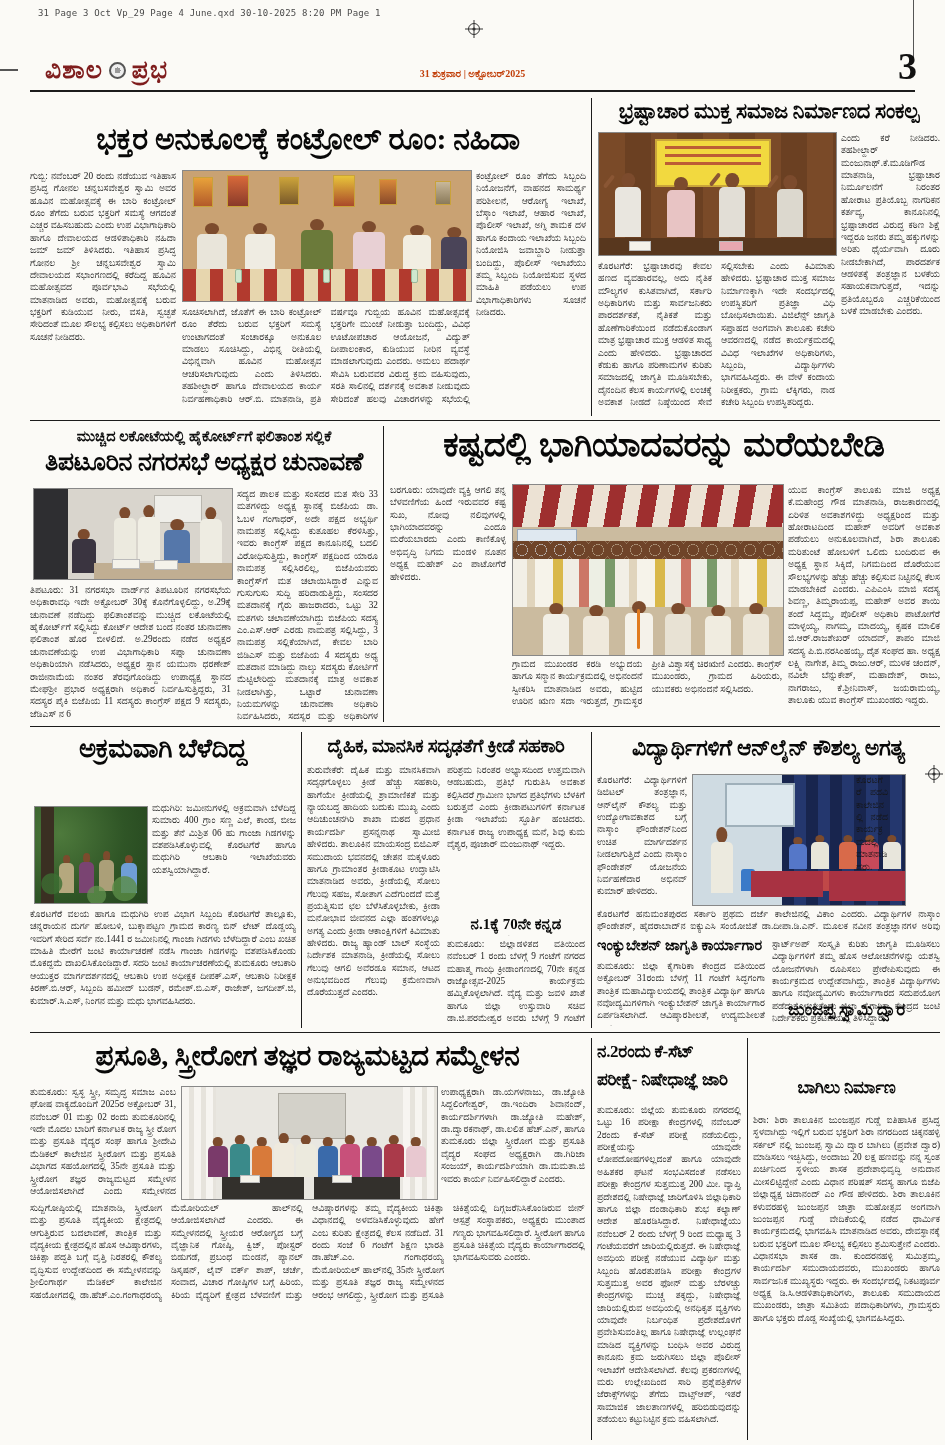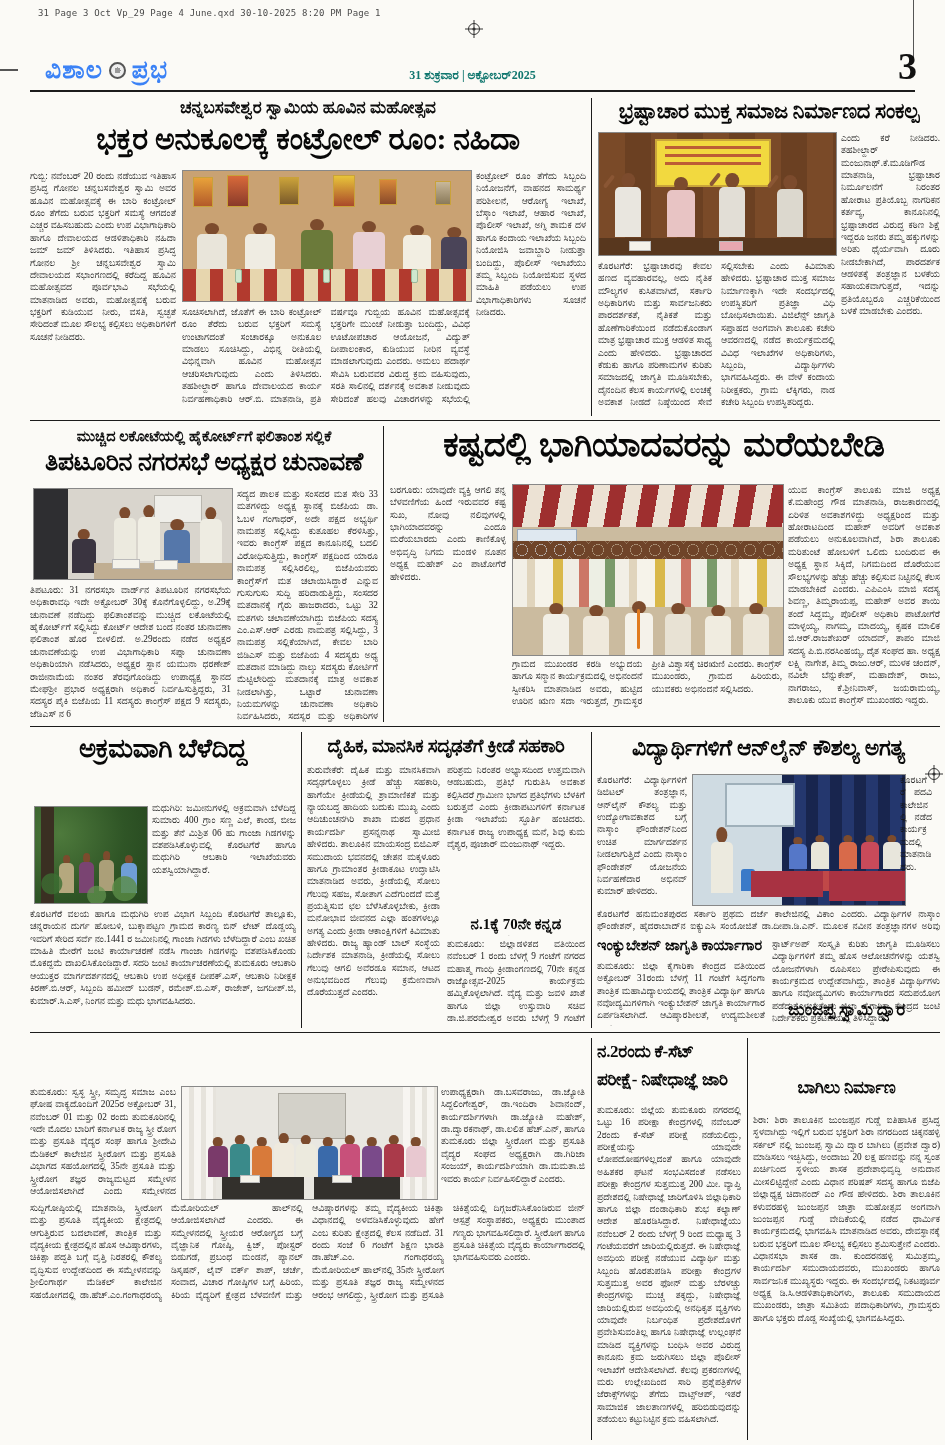--- a/index.html
+++ b/index.html
@@ -1,22 +1,22 @@
 <!DOCTYPE html>
 <html><head>
 <meta charset="utf-8">
 <style>
   html,body{margin:0;padding:0;background:#d9d9d6;}
   .page{position:relative;width:945px;height:1445px;margin:0 auto;background:#fbfaf6;
         font-family:"Liberation Serif","DejaVu Sans",serif;color:#1a1a1a;overflow:hidden;}
   .abs{position:absolute;}
   .slug{font-family:"DejaVu Sans Mono","DejaVu Sans",monospace;font-size:9px;color:#4a4a4a;letter-spacing:.2px;}
-  .masthead-logo{font-size:25px;font-weight:800;color:#3b82f6;letter-spacing:1px;display:flex;align-items:center;gap:6px;}
+  .masthead-logo{font-size:25px;font-weight:800;color:#7f1d1d;letter-spacing:1px;display:flex;align-items:center;gap:6px;}
   .emblem{width:13px;height:13px;border-radius:50%;border:2px solid #555;background:radial-gradient(circle,#999 0 3px,#eee 3px);display:inline-block;}
-  .dateline{font-size:12px;font-weight:700;color:#0f766e;}
+  .dateline{font-size:10px;font-weight:700;color:#c2410c;}
   .pagenum{font-size:38px;font-weight:700;color:#111;font-family:"Liberation Serif",serif;}
   .hr{position:absolute;background:#1c1c1c;height:1px;}
   .vr{position:absolute;background:#1c1c1c;width:1px;}
   .kicker{font-weight:700;text-align:center;color:#0d0d0d;overflow:hidden;}
   .headline{font-weight:800;text-align:center;color:#080808;letter-spacing:-.3px;overflow:hidden;line-height:1.12;}
   .headline.left{text-align:left;}
   .bt{font-size:9.3px;line-height:1.33;text-align:justify;overflow:hidden;word-break:break-word;color:#161616;}
   .c2{column-count:2;column-gap:9px;}
   .c4{column-count:4;column-gap:9px;}
   .subhead{font-weight:800;color:#090909;overflow:hidden;line-height:1.1;}
@@ -87,21 +87,20 @@
 
   <div class="abs masthead-logo" style="left:45px;top:56px;">
     <span>ವಿಶಾಲ</span>
     <span class="emblem"></span>
     <span>ಪ್ರಭ</span>
   </div>
   <div class="abs dateline" style="left:0;top:68px;width:945px;text-align:center;">31 ಶುಕ್ರವಾರ | ಅಕ್ಟೋಬರ್2025</div>
   <div class="abs pagenum" style="right:28px;top:44px;">3</div>
   <div class="hr" style="left:30px;top:90px;width:885px;height:2px;"></div>
 
-  <div class="abs kicker" style="left:30px;top:98px;width:556px;height:24px;font-size:17px;">ಚನ್ನಬಸವೇಶ್ವರ ಸ್ವಾಮಿಯ ಹೂವಿನ ಮಹೋತ್ಸವ</div>
   <div class="abs headline" style="left:30px;top:122px;width:556px;height:44px;font-size:30px;">ಭಕ್ತರ ಅನುಕೂಲಕ್ಕೆ ಕಂಟ್ರೋಲ್ ರೂಂ: ನಹಿದಾ</div>
   <div class="abs bt" style="left:30px;top:170px;width:146px;height:246px;">ಗುಬ್ಬಿ: ನವೆಂಬರ್ 20 ರಂದು ನಡೆಯುವ ಇತಿಹಾಸ ಪ್ರಸಿದ್ಧ ಗೋನಲ ಚನ್ನಬಸವೇಶ್ವರ ಸ್ವಾಮಿ ಅವರ ಹೂವಿನ ಮಹೋತ್ಸವಕ್ಕೆ ಈ ಬಾರಿ ಕಂಟ್ರೋಲ್ ರೂಂ ತೆಗೆದು ಬರುವ ಭಕ್ತರಿಗೆ ಸಮಸ್ಯೆ ಆಗದಂತೆ ಎಚ್ಚರ ವಹಿಸಬಹುದು ಎಂದು ಉಪ ವಿಭಾಗಾಧಿಕಾರಿ ಹಾಗೂ ದೇವಾಲಯದ ಆಡಳಿತಾಧಿಕಾರಿ ನಹಿದಾ ಜಮ್ ಜಮ್ ತಿಳಿಸಿದರು. ಇತಿಹಾಸ ಪ್ರಸಿದ್ಧ ಗೋನಲ ಶ್ರೀ ಚನ್ನಬಸವೇಶ್ವರ ಸ್ವಾಮಿ ದೇವಾಲಯದ ಸಭಾಂಗಣದಲ್ಲಿ ಕರೆದಿದ್ದ ಹೂವಿನ ಮಹೋತ್ಸವದ ಪೂರ್ವಭಾವಿ ಸಭೆಯಲ್ಲಿ ಮಾತನಾಡಿದ ಅವರು, ಮಹೋತ್ಸವಕ್ಕೆ ಬರುವ ಭಕ್ತರಿಗೆ ಕುಡಿಯುವ ನೀರು, ವಸತಿ, ಸ್ವಚ್ಛತೆ ಸೇರಿದಂತೆ ಮೂಲ ಸೌಲಭ್ಯ ಕಲ್ಪಿಸಲು ಅಧಿಕಾರಿಗಳಿಗೆ ಸೂಚನೆ ನೀಡಿದರು.</div>
 
   <div class="photo ph1" style="left:182px;top:170px;width:288px;height:130px;">
     <i class="pt" style="left:10px;top:6px;width:18px;height:28px;background:linear-gradient(#e8a23a,#b35a2a);"></i>
     <i class="pt" style="left:44px;top:4px;width:20px;height:30px;background:linear-gradient(#d86a3a,#8a3a2a);"></i>
     <i class="pt" style="left:96px;top:6px;width:18px;height:26px;background:linear-gradient(#caa23a,#7a5a2a);"></i>
     <i class="pt" style="left:150px;top:4px;width:20px;height:30px;background:linear-gradient(#e8c43a,#aa4a2a);"></i>
     <i class="pt" style="left:196px;top:8px;width:16px;height:24px;background:linear-gradient(#d8883a,#8a4a2a);"></i>
     <i class="pt" style="left:252px;top:10px;width:14px;height:22px;background:linear-gradient(#c8b89a,#8a7a5a);"></i>
@@ -220,28 +219,29 @@
     <i class="fg" style="left:96px;bottom:36px;width:18px;height:32px;--c:#5577c8;"></i>
     <i class="fg" style="left:118px;bottom:36px;width:18px;height:34px;--c:#e8e6da;"></i>
     <i class="chair" style="left:126px;bottom:14px;width:14px;height:20px;background:#c04848;"></i>
     <i class="fg" style="left:146px;bottom:36px;width:18px;height:34px;--c:#d86a4a;"></i>
     <i class="fg" style="left:168px;bottom:36px;width:18px;height:34px;--c:#c84a5a;"></i>
     <i class="fg" style="left:190px;bottom:36px;width:18px;height:34px;--c:#e8e6dc;"></i>
     <i class="rtbl" style="left:58px;bottom:8px;width:72px;height:26px;"></i>
     <i class="rtbl" style="left:136px;bottom:4px;width:76px;height:30px;"></i>
   </div>
 
-  <div class="abs bt" style="left:900px;top:774px;width:32px;height:130px;">ಕೊರಟಗೆರೆ ಪದವಿ ಕಾಲೇಜಿನಲ್ಲಿ ನಡೆದ ಕಾರ್ಯಕ್ರಮದಲ್ಲಿ ಮಾತನಾಡಿದರು.</div>
+  <div class="abs bt" style="left:856px;top:774px;width:32px;height:130px;">ಕೊರಟಗೆರೆ ಪದವಿ ಕಾಲೇಜಿನಲ್ಲಿ ನಡೆದ ಕಾರ್ಯಕ್ರಮದಲ್ಲಿ ಮಾತನಾಡಿದರು.</div>
   <div class="abs bt" style="left:597px;top:908px;width:343px;height:26px;">ಕೊರಟಗೆರೆ ಹನುಮಂತಪುರದ ಸರ್ಕಾರಿ ಪ್ರಥಮ ದರ್ಜೆ ಕಾಲೇಜಿನಲ್ಲಿ ವಿಕಾಂ ಎಂದರು. ವಿದ್ಯಾರ್ಥಿಗಳ ನಾಸ್ಕಾಂ ಫೌಂಡೇಶನ್, ಹೈದರಾಬಾದ್‌ನ ಐಕ್ಯುಎಸಿ ಸಂಯೋಜಿತೆ ಡಾ.ದೀಪಾ.ಡಿ.ಎನ್. ಮೂಲಕ ನವೀನ ತಂತ್ರಜ್ಞಾನಗಳ ಅರಿವು ವಿಸ್ತರಿಸಬೇಕು, ವಿದ್ಯಾರ್ಥಿಗಳು ಮತ್ತು ಸಿಬ್ಬಂದಿ ಹಾಜರಿದ್ದರು.</div>
   <div class="abs subhead" style="left:597px;top:938px;width:168px;height:20px;font-size:14.5px;">ಇಂಕ್ಯುಬೇಶನ್ ಜಾಗೃತಿ ಕಾರ್ಯಾಗಾರ</div>
   <div class="abs bt" style="left:597px;top:960px;width:168px;height:66px;">ತುಮಕೂರು: ಜಿಲ್ಲಾ ಕೈಗಾರಿಕಾ ಕೇಂದ್ರದ ವತಿಯಿಂದ ಅಕ್ಟೋಬರ್ 31ರಂದು ಬೆಳಗ್ಗೆ 11 ಗಂಟೆಗೆ ಸಿದ್ಧಗಂಗಾ ತಾಂತ್ರಿಕ ಮಹಾವಿದ್ಯಾಲಯದಲ್ಲಿ ತಾಂತ್ರಿಕ ವಿದ್ಯಾರ್ಥಿ ಹಾಗೂ ನವೋದ್ಯಮಿಗಳಿಗಾಗಿ ಇಂಕ್ಯುಬೇಶನ್ ಜಾಗೃತಿ ಕಾರ್ಯಾಗಾರ ಏರ್ಪಡಿಸಲಾಗಿದೆ. ಆವಿಷ್ಕಾರಶೀಲತೆ, ಉದ್ಯಮಶೀಲತೆ ಹಾಗೂ</div>
   <div class="abs bt" style="left:772px;top:938px;width:168px;height:88px;">ಸ್ಟಾರ್ಟ್‌ಅಪ್ ಸಂಸ್ಕೃತಿ ಕುರಿತು ಜಾಗೃತಿ ಮೂಡಿಸಲು ವಿದ್ಯಾರ್ಥಿಗಳಿಗೆ ತಮ್ಮ ಹೊಸ ಆಲೋಚನೆಗಳನ್ನು ಯಶಸ್ವಿ ಯೋಜನೆಗಳಾಗಿ ರೂಪಿಸಲು ಪ್ರೇರೇಪಿಸುವುದು ಈ ಕಾರ್ಯಕ್ರಮದ ಉದ್ದೇಶವಾಗಿದ್ದು, ತಾಂತ್ರಿಕ ವಿದ್ಯಾರ್ಥಿಗಳು ಹಾಗೂ ನವೋದ್ಯಮಿಗಳು ಕಾರ್ಯಾಗಾರದ ಸದುಪಯೋಗ ಪಡೆದುಕೊಳ್ಳಬೇಕೆಂದು ಜಿಲ್ಲಾ ಕೈಗಾರಿಕಾ ಕೇಂದ್ರದ ಜಂಟಿ ನಿರ್ದೇಶಕರು ಪ್ರಕಟಣೆಯಲ್ಲಿ ತಿಳಿಸಿದ್ದಾರೆ.</div>
 
   <div class="hr" style="left:30px;top:1032px;width:910px;"></div>
 
+  <div class="abs headline" style="left:30px;top:1040px;width:555px;height:40px;font-size:28px;">ಪ್ರಸೂತಿ, ಸ್ತ್ರೀರೋಗ ತಜ್ಞರ ರಾಜ್ಯಮಟ್ಟದ ಸಮ್ಮೇಳನ</div>
   <div class="abs bt" style="left:30px;top:1086px;width:146px;height:110px;">ತುಮಕೂರು: ಸ್ವಸ್ಥ ಸ್ತ್ರೀ, ಸಮೃದ್ಧ ಸಮಾಜ ಎಂಬ ಘೋಷ ವಾಕ್ಯದೊಂದಿಗೆ 2025ರ ಅಕ್ಟೋಬರ್ 31, ನವೆಂಬರ್ 01 ಮತ್ತು 02 ರಂದು ತುಮಕೂರಿನಲ್ಲಿ ಇದೇ ಮೊದಲ ಬಾರಿಗೆ ಕರ್ನಾಟಕ ರಾಜ್ಯ ಸ್ತ್ರೀ ರೋಗ ಮತ್ತು ಪ್ರಸೂತಿ ವೈದ್ಯರ ಸಂಘ ಹಾಗೂ ಶ್ರೀದೇವಿ ಮೆಡಿಕಲ್ ಕಾಲೇಜಿನ ಸ್ತ್ರೀರೋಗ ಮತ್ತು ಪ್ರಸೂತಿ ವಿಭಾಗದ ಸಹಯೋಗದಲ್ಲಿ 35ನೇ ಪ್ರಸೂತಿ ಮತ್ತು ಸ್ತ್ರೀರೋಗ ತಜ್ಞರ ರಾಜ್ಯಮಟ್ಟದ ಸಮ್ಮೇಳನ ಆಯೋಜಿಸಲಾಗಿದೆ ಎಂದು ಸಮ್ಮೇಳನದ ಆಯೋಜನಾ ಸಮಿತಿ ಉಪಾಧ್ಯಕ್ಷ ಡಾ.ಬಸವರಾಜು ತಿಳಿಸಿದ್ದಾರೆ.</div>
 
   <div class="photo ph7" style="left:181px;top:1086px;width:255px;height:112px;">
     <i class="curtW" style="left:0;"></i>
     <i class="curtW" style="right:0;"></i>
     <i class="scr2" style="left:96px;top:6px;width:66px;height:44px;"></i>
     <i class="fg" style="left:26px;bottom:22px;width:20px;height:40px;--c:#7a3a6a;"></i>
     <i class="fg" style="left:48px;bottom:22px;width:20px;height:42px;--c:#3a8a8a;"></i>
     <i class="fg" style="left:70px;bottom:22px;width:20px;height:40px;--c:#d87a3a;"></i>
     <i class="fg" style="left:92px;bottom:22px;width:20px;height:44px;--c:#efeade;"></i>
@@ -250,21 +250,21 @@
     <i class="fg" style="left:158px;bottom:22px;width:20px;height:42px;--c:#c8507a;"></i>
     <i class="fg" style="left:180px;bottom:22px;width:20px;height:40px;--c:#7a4a8a;"></i>
     <i class="fg" style="left:202px;bottom:22px;width:20px;height:42px;--c:#aa3a4a;"></i>
     <i class="fg" style="left:224px;bottom:22px;width:20px;height:40px;--c:#e8c8d0;"></i>
     <i class="dtbl" style="left:40px;bottom:0;width:82px;height:22px;"></i>
     <i class="dtbl" style="left:132px;bottom:0;width:86px;height:22px;"></i>
     <i class="paper" style="left:58px;bottom:16px;width:18px;height:6px;"></i>
     <i class="paper" style="left:150px;bottom:16px;width:18px;height:6px;"></i>
   </div>
 
-  <div class="abs bt" style="left:441px;top:1086px;width:144px;height:110px;">ಉಪಾಧ್ಯಕ್ಷರಾಗಿ ಡಾ.ಬಸವರಾಜು, ಡಾ.ಜ್ಯೋತಿ ಸಿದ್ದಲಿಂಗೇಶ್ವರ್, ಡಾ.ಇಂದಿರಾ ಶಿವಾನಂದ್, ಕಾರ್ಯದರ್ಶಿಗಳಾಗಿ ಡಾ.ಜ್ಯೋತಿ ಮಹೇಶ್, ಡಾ.ದ್ವಾರಕನಾಥ್, ಡಾ.ಲಲಿತ ಹೆಚ್.ಎನ್, ಹಾಗೂ ತುಮಕೂರು ಜಿಲ್ಲಾ ಸ್ತ್ರೀರೋಗ ಮತ್ತು ಪ್ರಸೂತಿ ವೈದ್ಯರ ಸಂಘದ ಅಧ್ಯಕ್ಷರಾಗಿ ಡಾ.ಗಿರಿಜಾ ಸಂಜಯ್, ಕಾರ್ಯದರ್ಶಿಯಾಗಿ ಡಾ.ಮಮತಾ.ಜಿ ಇವರು ಕಾರ್ಯ ನಿರ್ವಹಿಸಲಿದ್ದಾರೆ ಎಂದರು.</div>
+  <div class="abs bt" style="left:441px;top:1086px;width:144px;height:110px;">ಉಪಾಧ್ಯಕ್ಷರಾಗಿ ಡಾ.ಯಗಳನಾಜು, ಡಾ.ಜ್ಯೋತಿ ಸಿದ್ದಲಿಂಗೇಶ್ವರ್, ಡಾ.ಇಂದಿರಾ ಶಿವಾನಂದ್, ಕಾರ್ಯದರ್ಶಿಗಳಾಗಿ ಡಾ.ಜ್ಯೋತಿ ಮಹೇಶ್, ಡಾ.ದ್ವಾರಕನಾಥ್, ಡಾ.ಲಲಿತ ಹೆಚ್.ಎನ್, ಹಾಗೂ ತುಮಕೂರು ಜಿಲ್ಲಾ ಸ್ತ್ರೀರೋಗ ಮತ್ತು ಪ್ರಸೂತಿ ವೈದ್ಯರ ಸಂಘದ ಅಧ್ಯಕ್ಷರಾಗಿ ಡಾ.ಗಿರಿಜಾ ಸಂಜಯ್, ಕಾರ್ಯದರ್ಶಿಯಾಗಿ ಡಾ.ಮಮತಾ.ಜಿ ಇವರು ಕಾರ್ಯ ನಿರ್ವಹಿಸಲಿದ್ದಾರೆ ಎಂದರು.</div>
   <div class="abs bt c4" style="left:30px;top:1202px;width:555px;height:236px;">ಸುದ್ದಿಗೋಷ್ಠಿಯಲ್ಲಿ ಮಾತನಾಡಿ, ಸ್ತ್ರೀರೋಗ ಮತ್ತು ಪ್ರಸೂತಿ ವೈದ್ಯಕೀಯ ಕ್ಷೇತ್ರದಲ್ಲಿ ಆಗುತ್ತಿರುವ ಬದಲಾವಣೆ, ತಾಂತ್ರಿಕ ಮತ್ತು ವೈದ್ಯಕೀಯ ಕ್ಷೇತ್ರದಲ್ಲಿನ ಹೊಸ ಆವಿಷ್ಕಾರಗಳು, ಚಿಕಿತ್ಸಾ ಪದ್ಧತಿ ಬಗ್ಗೆ ವೃತ್ತಿ ನಿರತರಲ್ಲಿ ಕೌಶಲ್ಯ ವೃದ್ಧಿಸುವ ಉದ್ದೇಶದಿಂದ ಈ ಸಮ್ಮೇಳನವನ್ನು ಶ್ರೀಲಿಂಗಾರ್ಥ ಮೆಡಿಕಲ್ ಕಾಲೇಜಿನ ಸಹಯೋಗದಲ್ಲಿ ಡಾ.ಹೆಚ್.ಎಂ.ಗಂಗಾಧರಯ್ಯ ಮೆಮೋರಿಯಲ್ ಹಾಲ್‌ನಲ್ಲಿ ಆಯೋಜಿಸಲಾಗಿದೆ ಎಂದರು. ಈ ಸಮ್ಮೇಳನದಲ್ಲಿ ಸ್ತ್ರೀಯರ ಆರೋಗ್ಯದ ಬಗ್ಗೆ ವೈಜ್ಞಾನಿಕ ಗೋಷ್ಠಿ, ಕ್ವಿಜ್, ಪೋಸ್ಟರ್ ಬಿಡುಗಡೆ, ಪ್ರಬಂಧ ಮಂಡನೆ, ಪ್ಯಾನಲ್ ಡಿಸ್ಕಷನ್, ಲೈವ್ ವರ್ಕ್ ಶಾಪ್, ಚರ್ಚೆ, ಸಂವಾದ, ವಿಚಾರ ಗೋಷ್ಠಿಗಳ ಬಗ್ಗೆ ಹಿರಿಯ, ಕಿರಿಯ ವೈದ್ಯರಿಗೆ ಕ್ಷೇತ್ರದ ಬೆಳವಣಿಗೆ ಮತ್ತು ಆವಿಷ್ಕಾರಗಳನ್ನು ತಮ್ಮ ವೈದ್ಯಕೀಯ ಚಿಕಿತ್ಸಾ ವಿಧಾನದಲ್ಲಿ ಅಳವಡಿಸಿಕೊಳ್ಳುವುದು ಹೇಗೆ ಎಂಬ ಕುರಿತು ಕ್ಷೇತ್ರದಲ್ಲಿ ಕೆಲಸ ನಡೆದಿದೆ. 31 ರಂದು ಸಂಜೆ 6 ಗಂಟೆಗೆ ಶಿಕ್ಷಣ ಭಾರತಿ ಡಾ.ಹೆಚ್.ಎಂ. ಗಂಗಾಧರಯ್ಯ ಮೆಮೋರಿಯಲ್ ಹಾಲ್‌ನಲ್ಲಿ 35ನೇ ಸ್ತ್ರೀರೋಗ ಮತ್ತು ಪ್ರಸೂತಿ ತಜ್ಞರ ರಾಜ್ಯ ಸಮ್ಮೇಳನದ ಆರಂಭ ಆಗಲಿದ್ದು, ಸ್ತ್ರೀರೋಗ ಮತ್ತು ಪ್ರಸೂತಿ ಚಿಕಿತ್ಸೆಯಲ್ಲಿ ದಿಗ್ಗಜರೆನಿಸಿಕೊಂಡಿರುವ ಜೀನ್ ಆಸ್ಪತ್ರೆ ಸಂಸ್ಥಾಪಕರು, ಅಧ್ಯಕ್ಷರು ಮುಂತಾದ ಗಣ್ಯರು ಭಾಗವಹಿಸಲಿದ್ದಾರೆ. ಸ್ತ್ರೀರೋಗ ಹಾಗೂ ಪ್ರಸೂತಿ ಚಿಕಿತ್ಸೆಯ ವೈದ್ಯರು ಕಾರ್ಯಾಗಾರದಲ್ಲಿ ಭಾಗವಹಿಸುವರು ಎಂದರು.</div>
 
   <div class="vr" style="left:591px;top:1038px;height:402px;"></div>
   <div class="abs headline left" style="left:597px;top:1042px;width:144px;height:28px;font-size:17px;">ನ.2ರಂದು ಕೆ-ಸೆಟ್</div>
   <div class="abs headline left" style="left:597px;top:1070px;width:144px;height:28px;font-size:17px;">ಪರೀಕ್ಷೆ- ನಿಷೇಧಾಜ್ಞೆ ಜಾರಿ</div>
   <div class="abs bt" style="left:597px;top:1104px;width:144px;height:334px;">ತುಮಕೂರು: ಜಿಲ್ಲೆಯ ತುಮಕೂರು ನಗರದಲ್ಲಿ ಒಟ್ಟು 16 ಪರೀಕ್ಷಾ ಕೇಂದ್ರಗಳಲ್ಲಿ ನವೆಂಬರ್ 2ರಂದು ಕೆ-ಸೆಟ್ ಪರೀಕ್ಷೆ ನಡೆಯಲಿದ್ದು, ಪರೀಕ್ಷೆಯನ್ನು ಯಾವುದೇ ಲೋಪದೋಷಗಳಿಲ್ಲದಂತೆ ಹಾಗೂ ಯಾವುದೇ ಅಹಿತಕರ ಘಟನೆ ಸಂಭವಿಸದಂತೆ ನಡೆಸಲು ಪರೀಕ್ಷಾ ಕೇಂದ್ರಗಳ ಸುತ್ತಮುತ್ತ 200 ಮೀ. ವ್ಯಾಪ್ತಿ ಪ್ರದೇಶದಲ್ಲಿ ನಿಷೇಧಾಜ್ಞೆ ಜಾರಿಗೊಳಿಸಿ ಜಿಲ್ಲಾಧಿಕಾರಿ ಹಾಗೂ ಜಿಲ್ಲಾ ದಂಡಾಧಿಕಾರಿ ಶುಭ ಕಲ್ಯಾಣ್ ಆದೇಶ ಹೊರಡಿಸಿದ್ದಾರೆ. ನಿಷೇಧಾಜ್ಞೆಯು ನವೆಂಬರ್ 2 ರಂದು ಬೆಳಗ್ಗೆ 9 ರಿಂದ ಮಧ್ಯಾಹ್ನ 3 ಗಂಟೆಯವರೆಗೆ ಜಾರಿಯಲ್ಲಿರುತ್ತದೆ. ಈ ನಿಷೇಧಾಜ್ಞೆ ಅವಧಿಯ ಪರೀಕ್ಷೆ ನಡೆಯುವ ವಿದ್ಯಾರ್ಥಿ ಮತ್ತು ಸಿಬ್ಬಂದಿ ಹೊರತುಪಡಿಸಿ ಪರೀಕ್ಷಾ ಕೇಂದ್ರಗಳ ಸುತ್ತಮುತ್ತ ಅವರ ಫೋನ್ ಮತ್ತು ಬೆರಳಚ್ಚು ಕೇಂದ್ರಗಳನ್ನು ಮುಚ್ಚ ತಕ್ಕದ್ದು, ನಿಷೇಧಾಜ್ಞೆ ಜಾರಿಯಲ್ಲಿರುವ ಅವಧಿಯಲ್ಲಿ ಅನಧಿಕೃತ ವ್ಯಕ್ತಿಗಳು ಯಾವುದೇ ನಿರ್ಬಂಧಿತ ಪ್ರದೇಶದೊಳಗೆ ಪ್ರವೇಶಿಸುವಂತಿಲ್ಲ ಹಾಗೂ ನಿಷೇಧಾಜ್ಞೆ ಉಲ್ಲಂಘನೆ ಮಾಡಿದ ವ್ಯಕ್ತಿಗಳನ್ನು ಬಂಧಿಸಿ ಅವರ ವಿರುದ್ಧ ಕಾನೂನು ಕ್ರಮ ಜರುಗಿಸಲು ಜಿಲ್ಲಾ ಪೊಲೀಸ್ ಇಲಾಖೆಗೆ ಆದೇಶಿಸಲಾಗಿದೆ. ಕೆಲವು ಪ್ರಕರಣಗಳಲ್ಲಿ ಮರು ಉಲ್ಲೇಖದಿಂದ ಸಾರಿ ಪ್ರಶ್ನೆಪತ್ರಿಕೆಗಳ ಜೆರಾಕ್ಸ್‌ಗಳನ್ನು ತೆಗೆದು ವಾಟ್ಸ್‌ಆಪ್, ಇತರೆ ಸಾಮಾಜಿಕ ಜಾಲತಾಣಗಳಲ್ಲಿ ಹರಿಬಿಡುವುದನ್ನು ತಡೆಯಲು ಕಟ್ಟುನಿಟ್ಟಿನ ಕ್ರಮ ವಹಿಸಲಾಗಿದೆ.</div>
 
   <div class="vr" style="left:747px;top:1038px;height:402px;"></div>
   <div class="abs headline" style="left:753px;top:1000px;width:187px;height:28px;font-size:17px;">ಜುಂಜಪ್ಪ ಸ್ವಾಮಿ ದ್ವಾರ</div>
   <div class="abs headline" style="left:753px;top:1078px;width:187px;height:28px;font-size:17px;">ಬಾಗಿಲು ನಿರ್ಮಾಣ</div>

